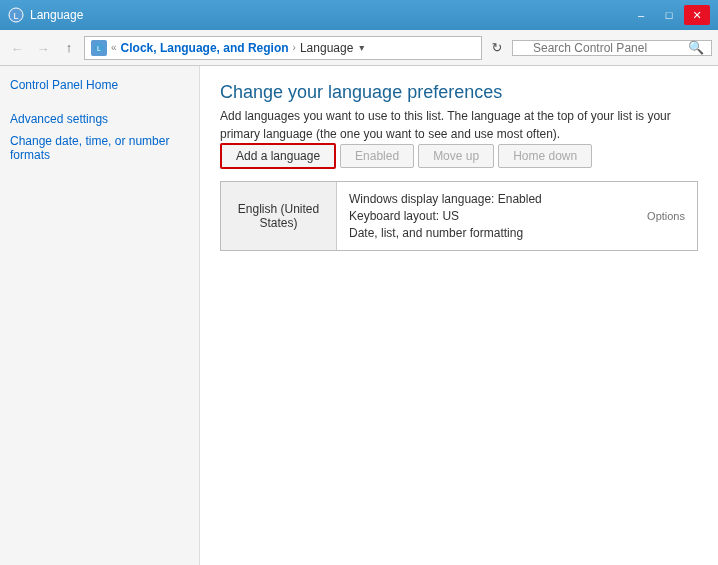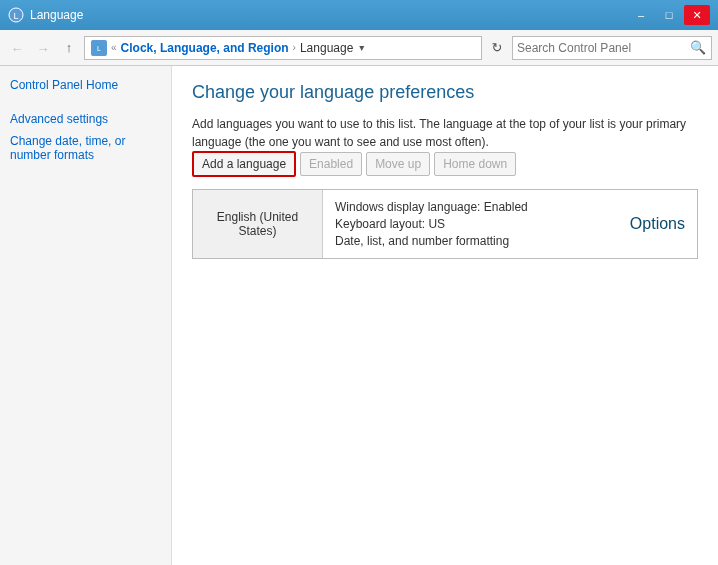--- a/index.html
+++ b/index.html
@@ -113,26 +113,26 @@
       display: flex;
       align-items: center;
       justify-content: center;
       color: #555;
       cursor: pointer;
       font-size: 13px;
       border-radius: 2px;
     }
     .search-box {
       width: 200px;
-      height: 24px;
+      height: 16px;
       border: 1px solid #bbb;
       background: white;
       display: flex;
       align-items: center;
-      padding: 0 4px;
+      padding: 0 20px;
     }
     .search-input {
       flex: 1;
       border: none;
       outline: none;
       font-size: 12px;
       color: #999;
       background: transparent;
     }
     .search-icon-btn {
@@ -142,21 +142,21 @@
     }
 
     
     .main-layout {
       display: flex;
       height: calc(565px - 30px - 36px);
     }
 
     
     .sidebar {
-      width: 172px;
+      width: 200px;
       background: #f5f5f5;
       border-right: 1px solid #ddd;
       padding: 12px 10px;
       flex-shrink: 0;
     }
     .sidebar-link {
       color: #0066cc;
       cursor: pointer;
       font-size: 12px;
       display: block;
@@ -168,37 +168,37 @@
     .content {
       flex: 1;
       background: white;
       padding: 16px 20px;
       overflow-y: auto;
     }
     .page-title {
       font-size: 18px;
       font-weight: 300;
       color: #1a6496;
-      margin-bottom: 12px;
+      margin-bottom: 4px;
     }
     .page-description {
       font-size: 12px;
       color: #333;
       line-height: 1.5;
     }
 
     
     .toolbar {
       display: flex;
       gap: 4px;
       margin-bottom: 12px;
       align-items: center;
     }
     .toolbar-btn {
-      padding: 4px 8px;
+      padding: 4px 14px;
       font-size: 12px;
       border: 1px solid #bbb;
       background: #f5f5f5;
       cursor: pointer;
       color: #333;
       border-radius: 2px;
     }
     .toolbar-btn.primary {
       border: 2px solid #cc0000;
       font-weight: 500;
@@ -213,21 +213,21 @@
       border: 1px solid #bbb;
       background: white;
     }
     .language-row {
       display: flex;
       border-bottom: 1px solid #e0e0e0;
       min-height: 60px;
     }
     .language-row:last-child { border-bottom: none; }
     .language-name {
-      width: 130px;
+      width: 116px;
       padding: 12px 10px;
       background: #f0f0f0;
       border-right: 1px solid #ccc;
       display: flex;
       align-items: center;
       justify-content: center;
       text-align: center;
       font-size: 12px;
       color: #333;
       font-weight: 500;
@@ -243,23 +243,23 @@
     .language-detail-item {
       font-size: 12px;
       color: #333;
     }
     .language-options {
       padding: 10px 12px;
       display: flex;
       align-items: center;
     }
     .options-link {
-      color: #0c4a6e;
-      cursor: pointer;
-      font-size: 16px;
+      color: #737373;
+      cursor: pointer;
+      font-size: 11px;
       text-decoration: none;
     }
   </style>
 </head>
 <body>
 
 <div class="title-bar">
   <div class="title-bar-left">
     <div class="title-bar-icon">
       <svg width="16" height="16" viewBox="0 0 16 16">

